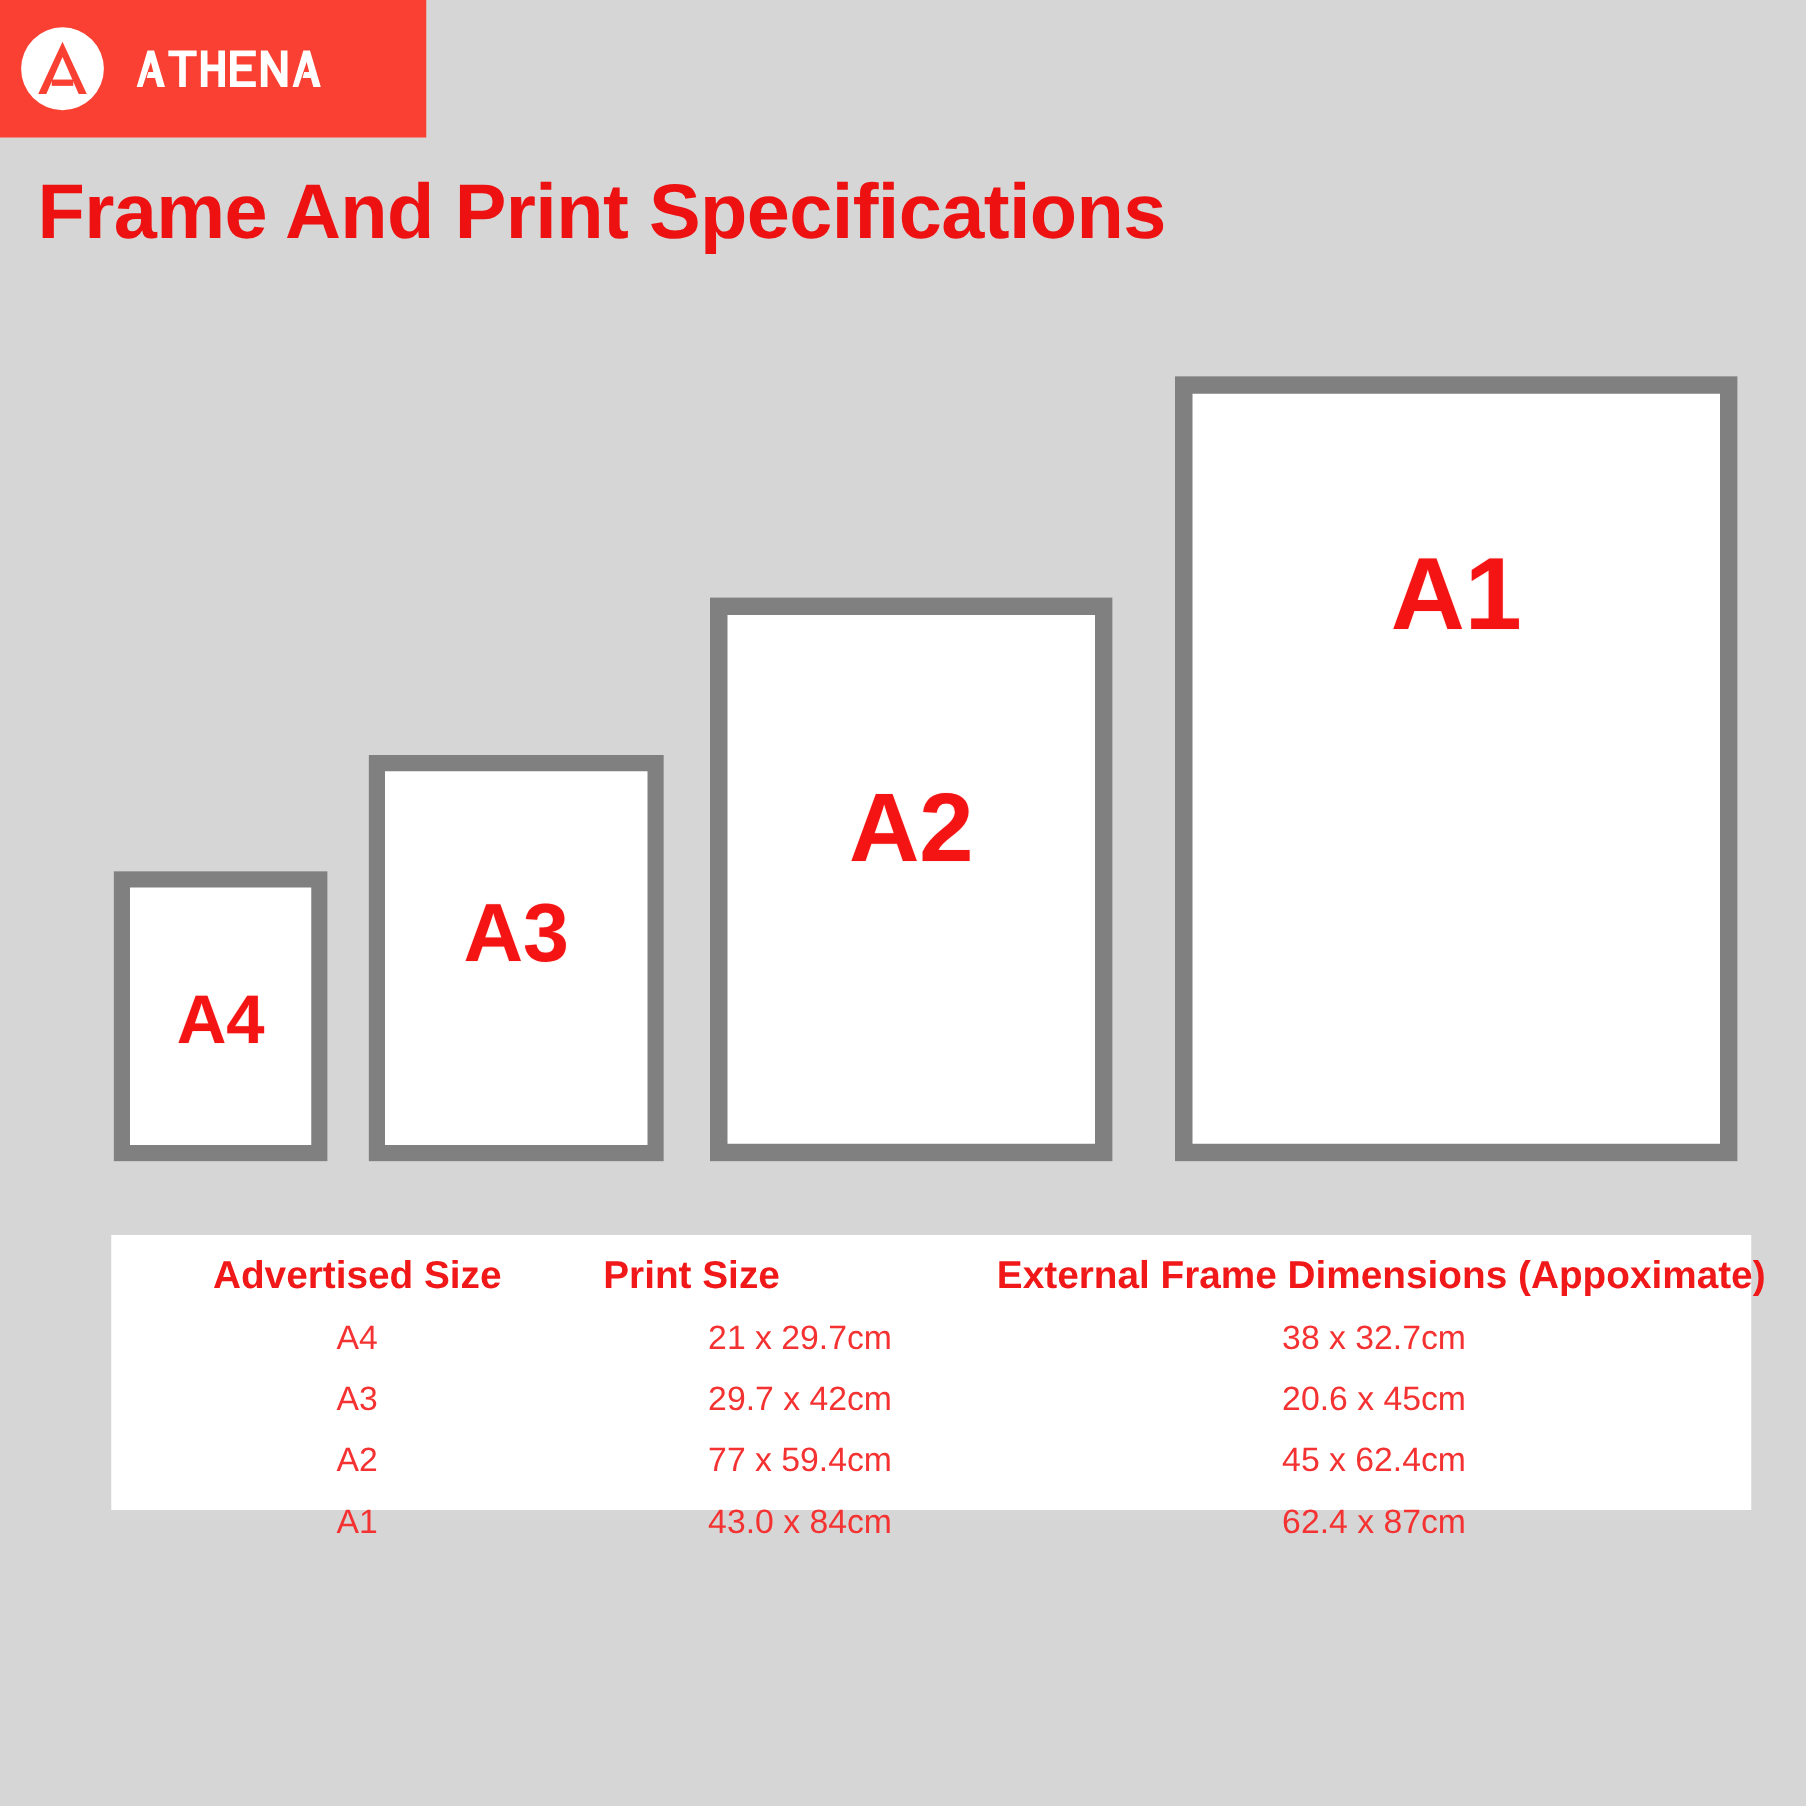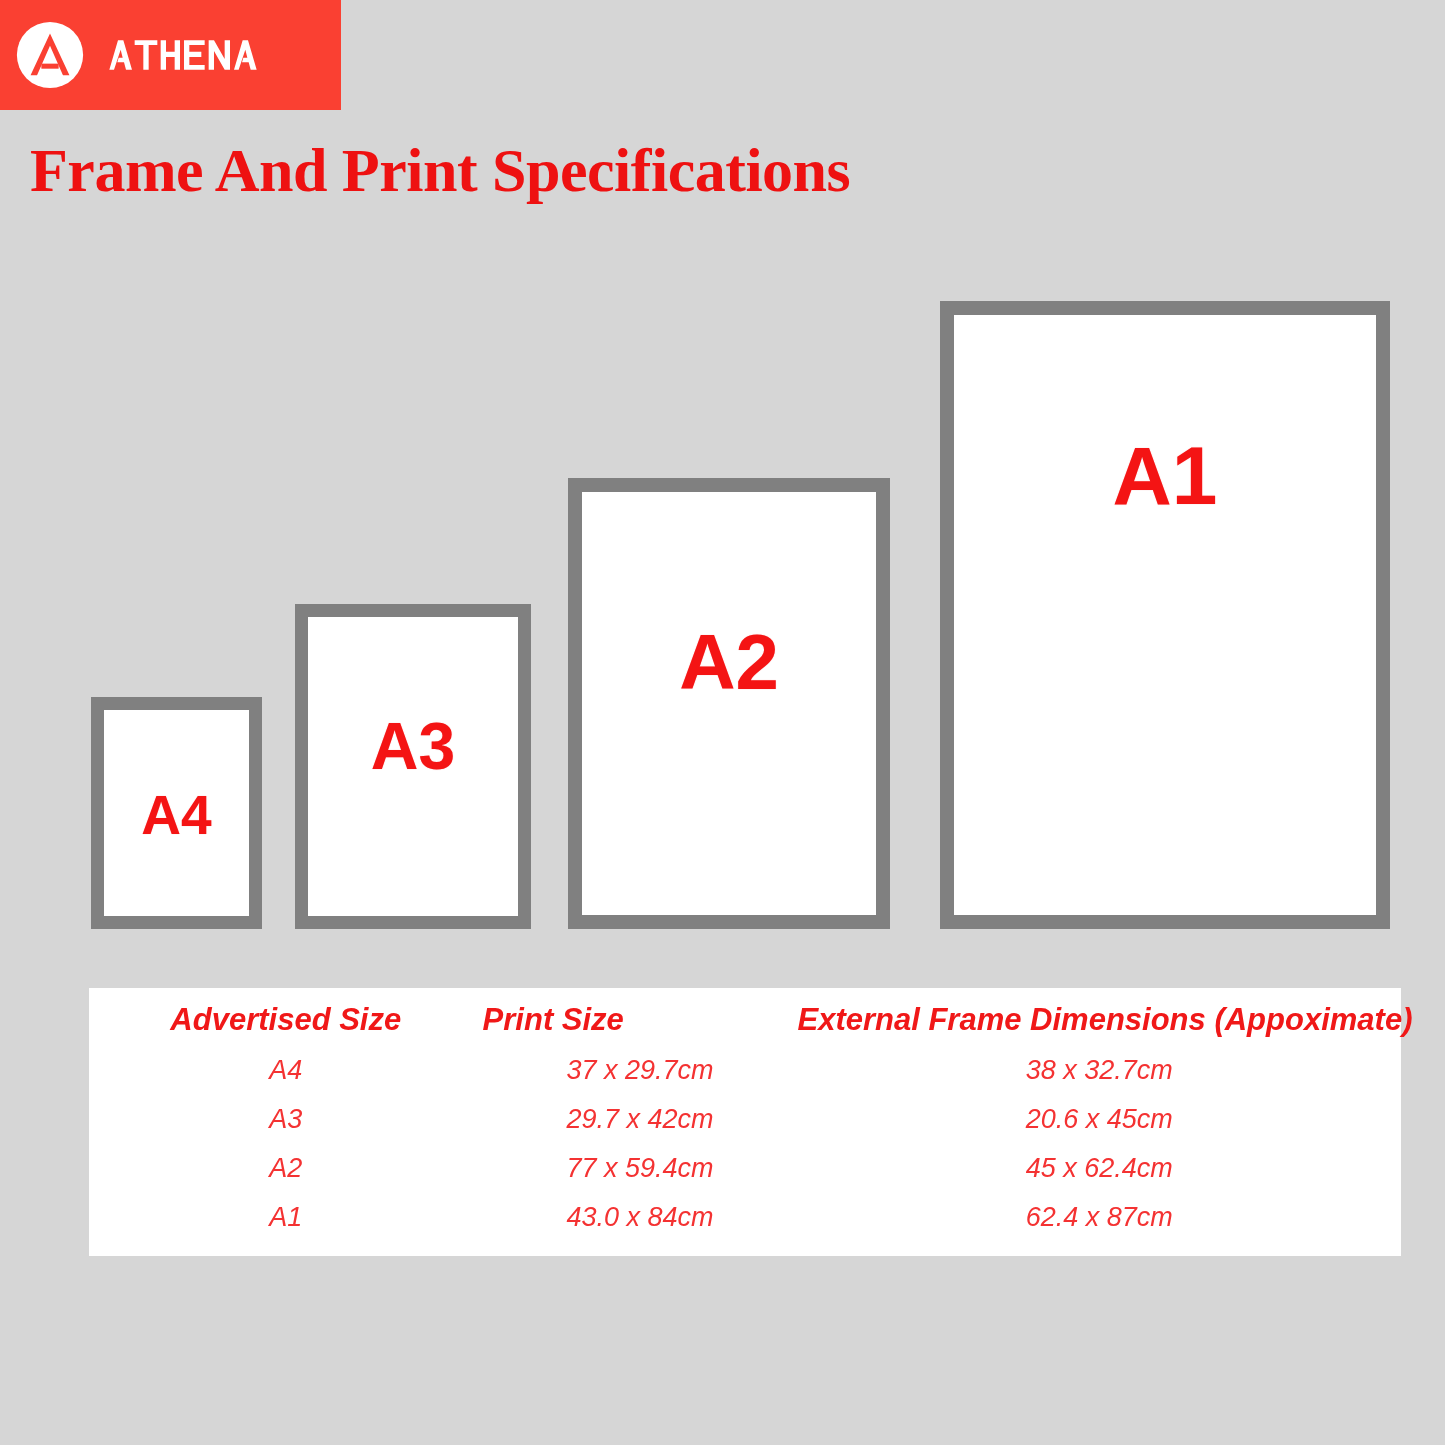--- a/index.html
+++ b/index.html
@@ -43,21 +43,20 @@
   #page-title {
     position: absolute;
     left: 30px;
     top: 139px;
     font-size: 62px;
     font-weight: bold;
     color: #ee1111;
     letter-spacing: -0.5px;
     white-space: nowrap;
     line-height: 1.0;
-    font-family: Liberation Serif, serif;
   }
 
   
   #frames-group {
     position: absolute;
     left: 0;
     top: 0;
     width: 1445px;
     height: 1445px;
     pointer-events: none;
@@ -91,24 +90,23 @@
   #frame-a3 .frame-label { top: 32%; font-size: 66px; }
   #frame-a2 .frame-label { top: 31%; font-size: 78px; }
   #frame-a1 .frame-label { top: 20%; font-size: 82px; }
 
   
   #spec-table-panel {
     position: absolute;
     left: 89px;
     top: 988px;
     width: 1312px;
-    height: 268px;
+    height: 220px;
     background: #ffffff;
     box-sizing: border-box;
-    font-style: italic;
   }
   #spec-table {
     width: 100%;
     border-collapse: collapse;
     table-layout: fixed;
   }
   #spec-table th {
     font-size: 31px;
     font-weight: bold;
     color: #f01818;
@@ -184,21 +182,21 @@
     <thead>
       <tr>
         <th class="col-advertised">Advertised Size</th>
         <th class="col-print">Print Size</th>
         <th class="col-external">External Frame Dimensions (Appoximate)</th>
       </tr>
     </thead>
     <tbody>
       <tr>
         <td class="col-advertised">A4</td>
-        <td class="col-print">37 x 29.7cm</td>
+        <td class="col-print">21 x 29.7cm</td>
         <td class="col-external">38 x 32.7cm</td>
       </tr>
       <tr>
         <td class="col-advertised">A3</td>
         <td class="col-print">29.7 x 42cm</td>
         <td class="col-external">20.6 x 45cm</td>
       </tr>
       <tr>
         <td class="col-advertised">A2</td>
         <td class="col-print">77 x 59.4cm</td>

